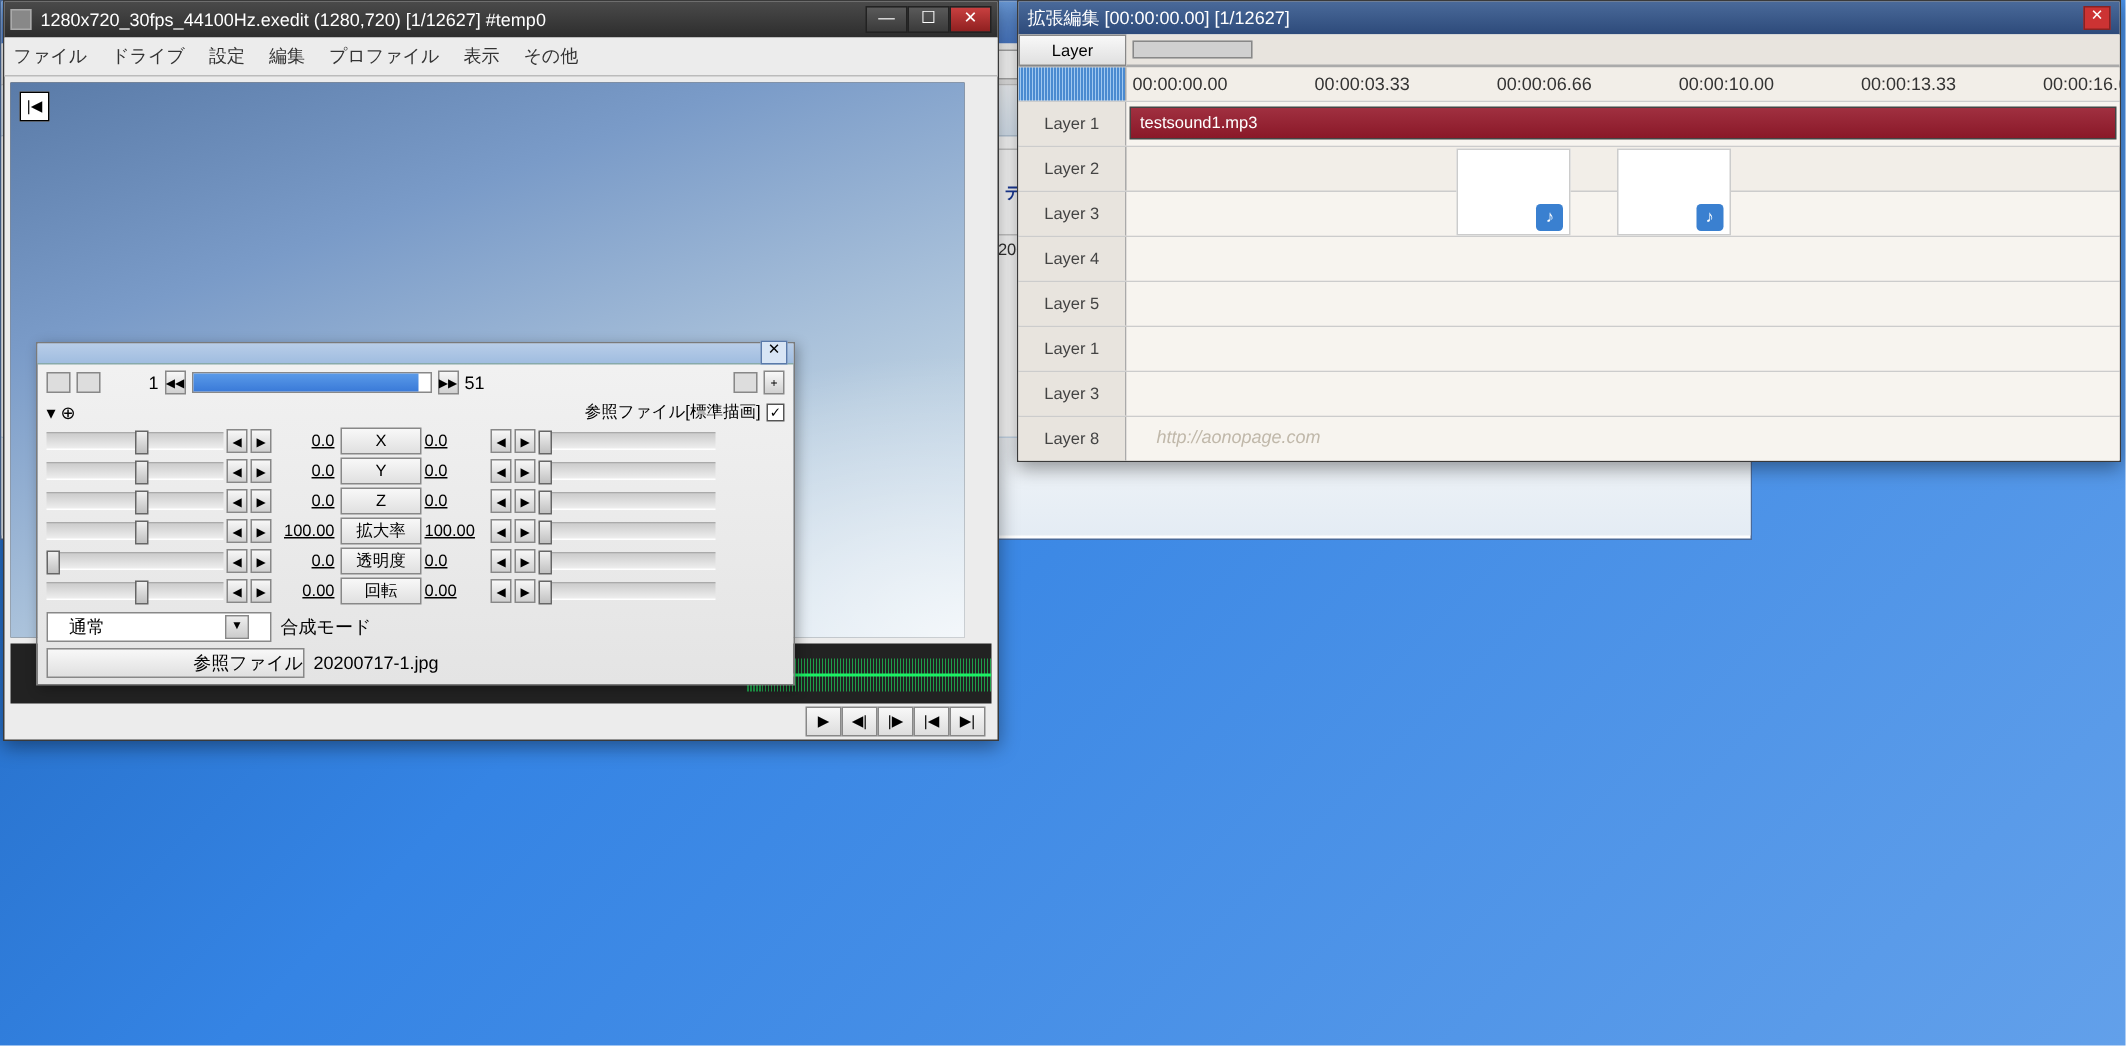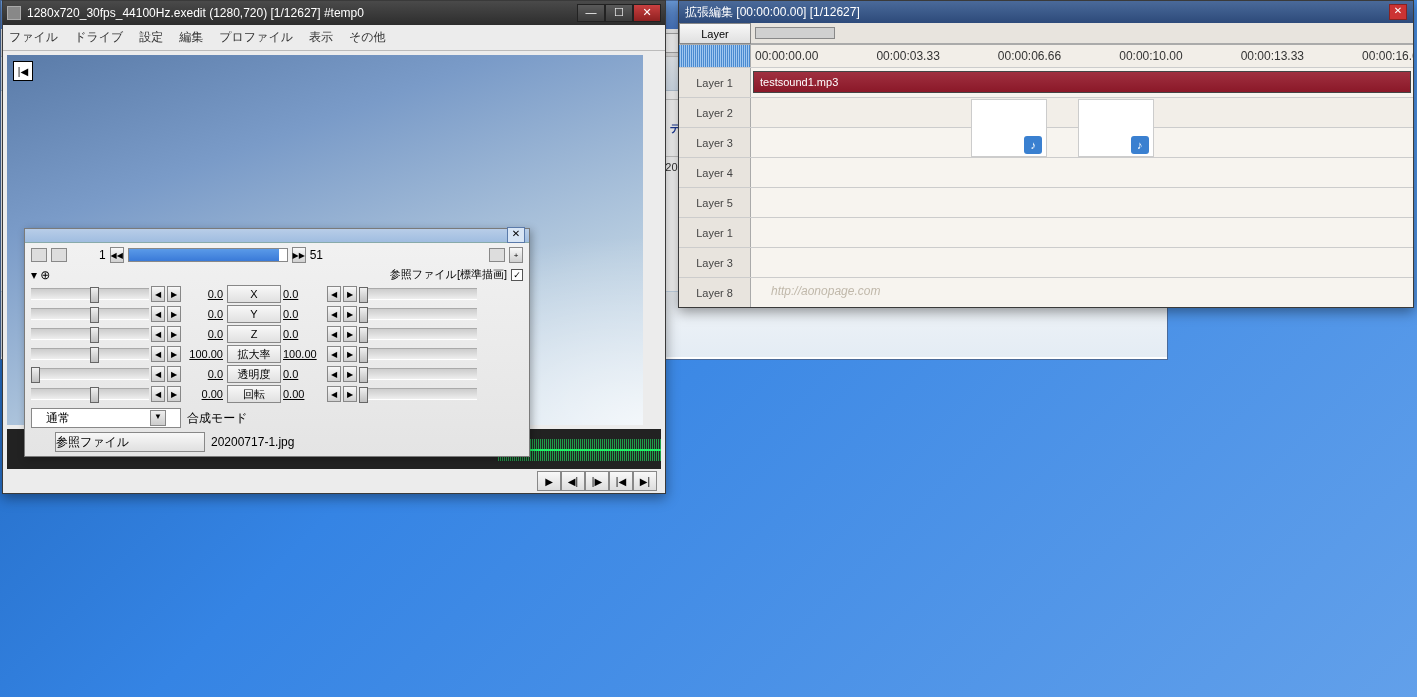--- a/index.html
+++ b/index.html
@@ -37,21 +37,21 @@
 .pp-label { font-size:11px; }
 .chk { width:12px; height:12px; border:1px solid #555; background:#fff; display:inline-flex; align-items:center; justify-content:center; font-size:9px; }
 .param-row { display:flex; align-items:center; padding:1px 6px; gap:2px; }
 .mini-slider { width:118px; height:12px; position:relative; background:linear-gradient(#ccc,#eee); border-top:1px solid #aaa; border-bottom:1px solid #fff; }
 .mini-slider .thumb { position:absolute; top:-2px; width:9px; height:16px; background:linear-gradient(#f0f0f0,#c0c0c0); border:1px solid #666; }
 .val { width:42px; text-align:right; text-decoration:underline; font-size:11px; padding-right:2px; }
 .param-btn { width:54px; height:18px; background:linear-gradient(#f8f8f8,#e0e0e0); border:1px solid #888; font-size:11px; text-align:center; line-height:16px; cursor:pointer; }
 .pp-bottom { display:flex; align-items:center; padding:4px 6px; gap:6px; }
 .combo { width:150px; height:20px; background:#fff; border:1px solid #888; display:flex; align-items:center; padding:0 14px; justify-content:space-between; }
 .combo .dd { width:16px; height:16px; background:linear-gradient(#eee,#ccc); border:1px solid #888; text-align:center; font-size:8px; line-height:12px; }
-.ref-btn { width:150px; height:20px; background:linear-gradient(#f8f8f8,#e0e0e0); border:1px solid #888; text-align:left; line-height:18px; cursor:pointer;margin-left:24px; }
+.ref-btn { width:172px; height:20px; background:linear-gradient(#f8f8f8,#e0e0e0); border:1px solid #888; text-align:right; line-height:18px; cursor:pointer; }
 
 
 .timeline-win { top:0; left:678px; width:736px; }
 .tl-title { height:22px; background:linear-gradient(#4a6a9a,#2d4a7a); color:#fff; display:flex; align-items:center; padding:4px 6px; }
 .tl-closex { width:18px; height:16px; background:#c33; color:#fff; border:1px solid #822; text-align:center; font-size:10px; line-height:12px; cursor:pointer; }
 .tl-body { background:#f2eee8; }
 .tl-head { display:flex; height:22px; border-bottom:1px solid #aaa; }
 .root-btn { width:72px; background:linear-gradient(#f8f8f8,#e0e0e0); border:1px solid #888; text-align:center; line-height:20px; cursor:pointer; font-size:11px; }
 .tl-scroll-top { flex:1; background:#e8e4de; position:relative; border-bottom:1px solid #aaa; }
 .mini-scrollbar { position:absolute; left:4px; top:4px; width:80px; height:12px; border:1px solid #888; background:#d0d0d0; }

